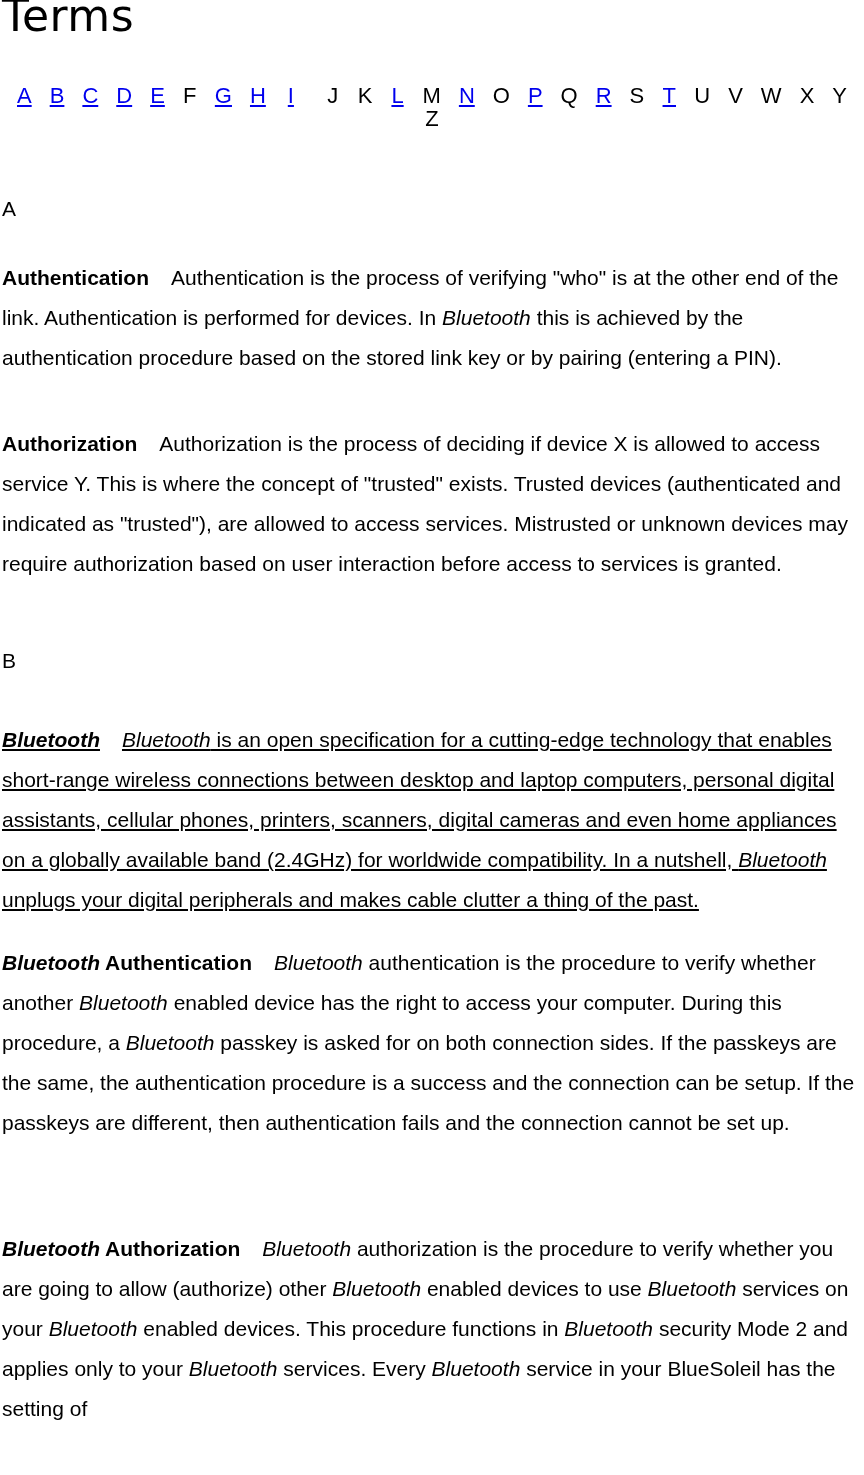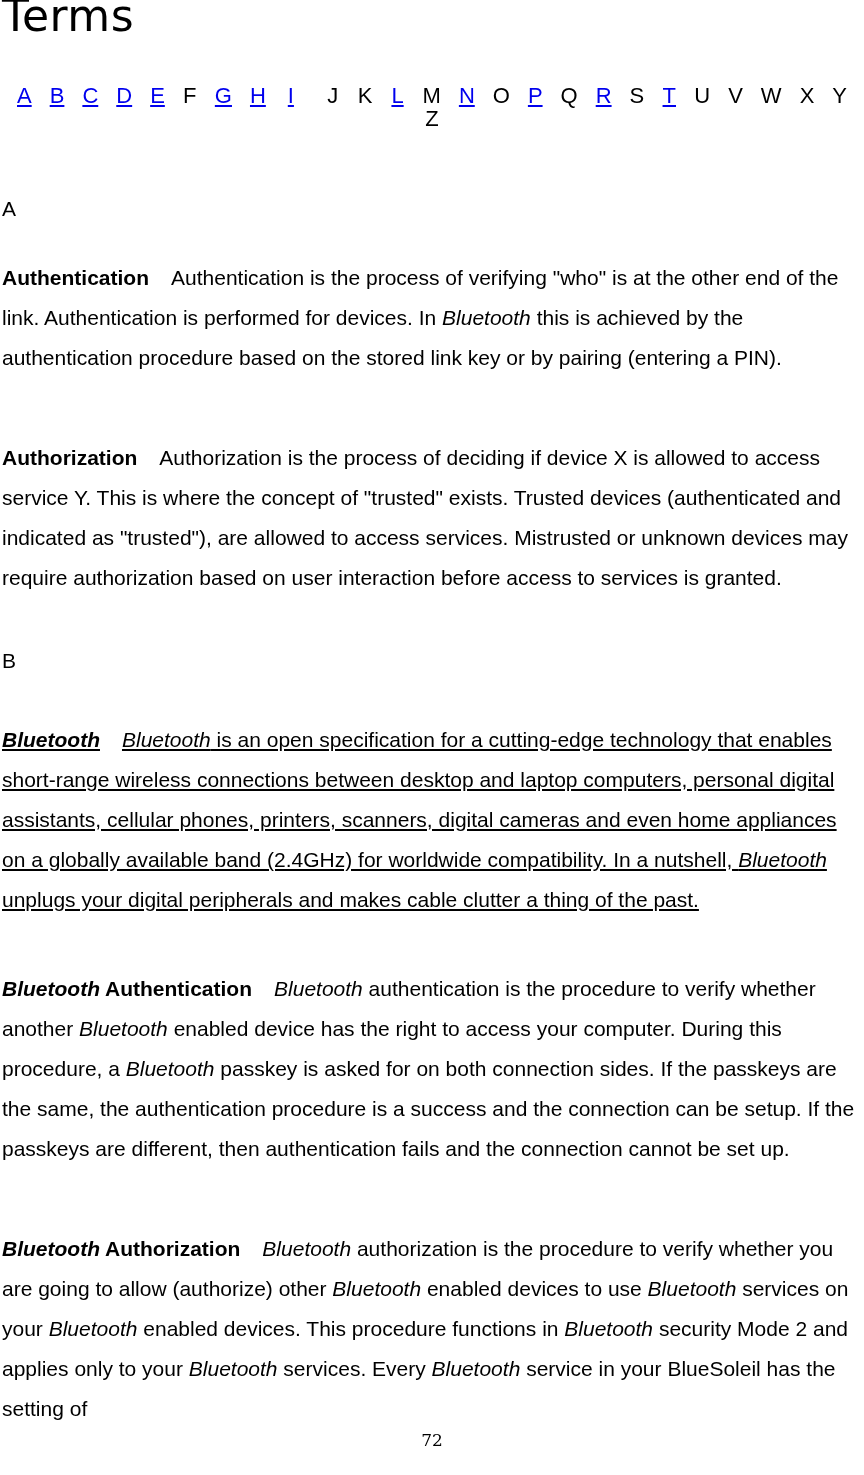--- a/index.html
+++ b/index.html
@@ -86,23 +86,23 @@
     position: absolute;
     left: 2px;
     width: 862px;
     font-size: 21px;
     line-height: 40px;
     text-align: left;
     font-weight: 400;
     margin: 0;
   }
   #para-authentication  { top: 258px; }
-  #para-authorization   { top: 438px; }
+  #para-authorization   { top: 424px; }
   #para-bluetooth       { top: 720px; text-decoration: underline; }
-  #para-bt-authentication { top: 969px; }
+  #para-bt-authentication { top: 943px; }
   #para-bt-authorization  { top: 1229px; }
 
   .term {
     font-weight: bold;
   }
   .term-it {
     font-weight: bold;
     font-style: italic;
   }
   .it {
@@ -143,15 +143,14 @@
   <p class="para" id="para-authorization"><span class="term">Authorization</span><span class="gap"></span><span>Authorization is the process of deciding if device X is allowed to access service Y. This is where the concept of "trusted" exists. Trusted devices (authenticated and indicated as "trusted"), are allowed to access services. Mistrusted or unknown devices may require authorization based on user interaction before access to services is granted.</span></p>
 
   <div class="section-letter" id="sec-b">B</div>
 
   <p class="para" id="para-bluetooth"><span class="term-it">Bluetooth</span><span class="gap"></span><span class="it">Bluetooth</span><span> is an open specification for a cutting-edge technology that enables short-range wireless connections between desktop and laptop computers, personal digital assistants, cellular phones, printers, scanners, digital cameras and even home appliances on a globally available band (2.4GHz) for worldwide compatibility. In a nutshell, </span><span class="it">Bluetooth</span><span> unplugs your digital peripherals and makes cable clutter a thing of the past.</span></p>
 
   <p class="para" id="para-bt-authentication"><span class="term-it">Bluetooth</span><span class="term"> Authentication</span><span class="gap"></span><span class="it">Bluetooth</span><span> authentication is the procedure to verify whether another </span><span class="it">Bluetooth</span><span> enabled device has the right to access your computer. During this procedure, a </span><span class="it">Bluetooth</span><span> passkey is asked for on both connection sides. If the passkeys are the same, the authentication procedure is a success and the connection can be setup. If the passkeys are different, then authentication fails and the connection cannot be set up.</span></p>
 
   <p class="para" id="para-bt-authorization"><span class="term-it">Bluetooth</span><span class="term"> Authorization</span><span class="gap"></span><span class="it">Bluetooth</span><span> authorization is the procedure to verify whether you are going to allow (authorize) other </span><span class="it">Bluetooth</span><span> enabled devices to use </span><span class="it">Bluetooth</span><span> services on your </span><span class="it">Bluetooth</span><span> enabled devices. This procedure functions in </span><span class="it">Bluetooth</span><span> security Mode 2 and applies only to your </span><span class="it">Bluetooth</span><span> services. Every </span><span class="it">Bluetooth</span><span> service in your BlueSoleil has the setting of</span></p>
 
-  <div class="page-number">72</div>
 
 </div>
 
 </body></html>

